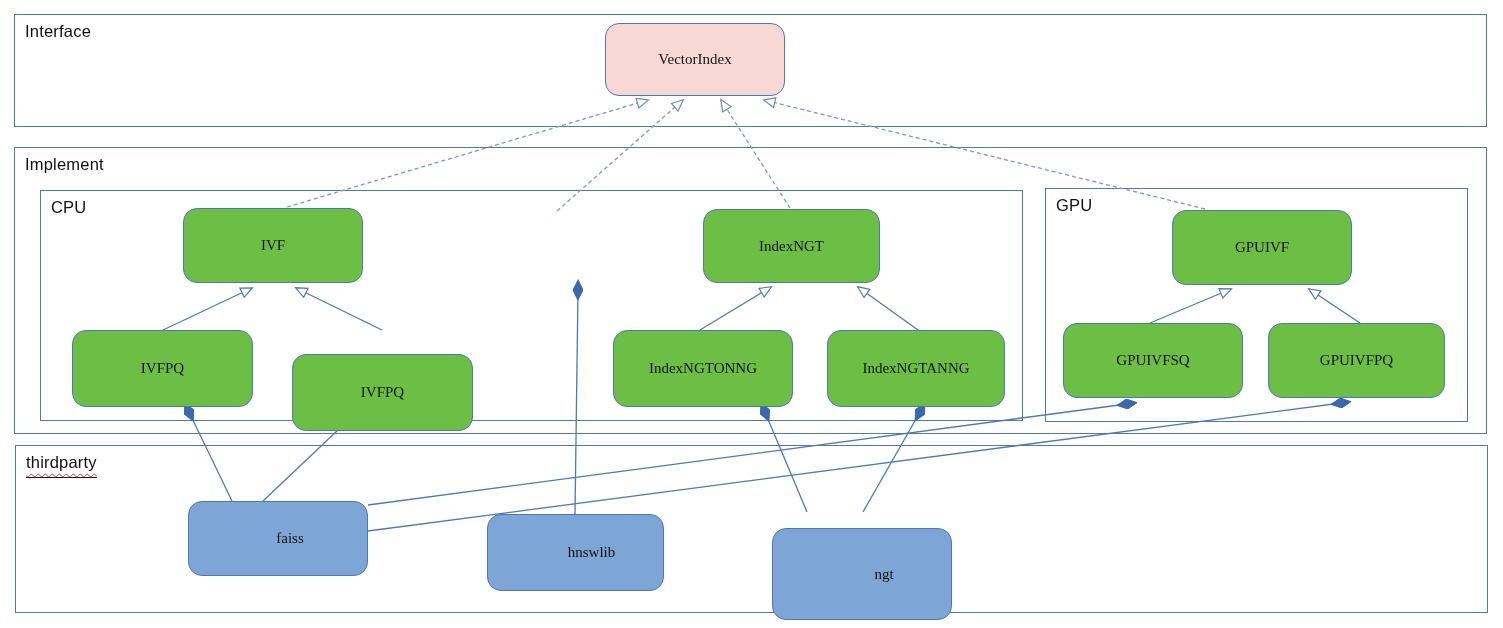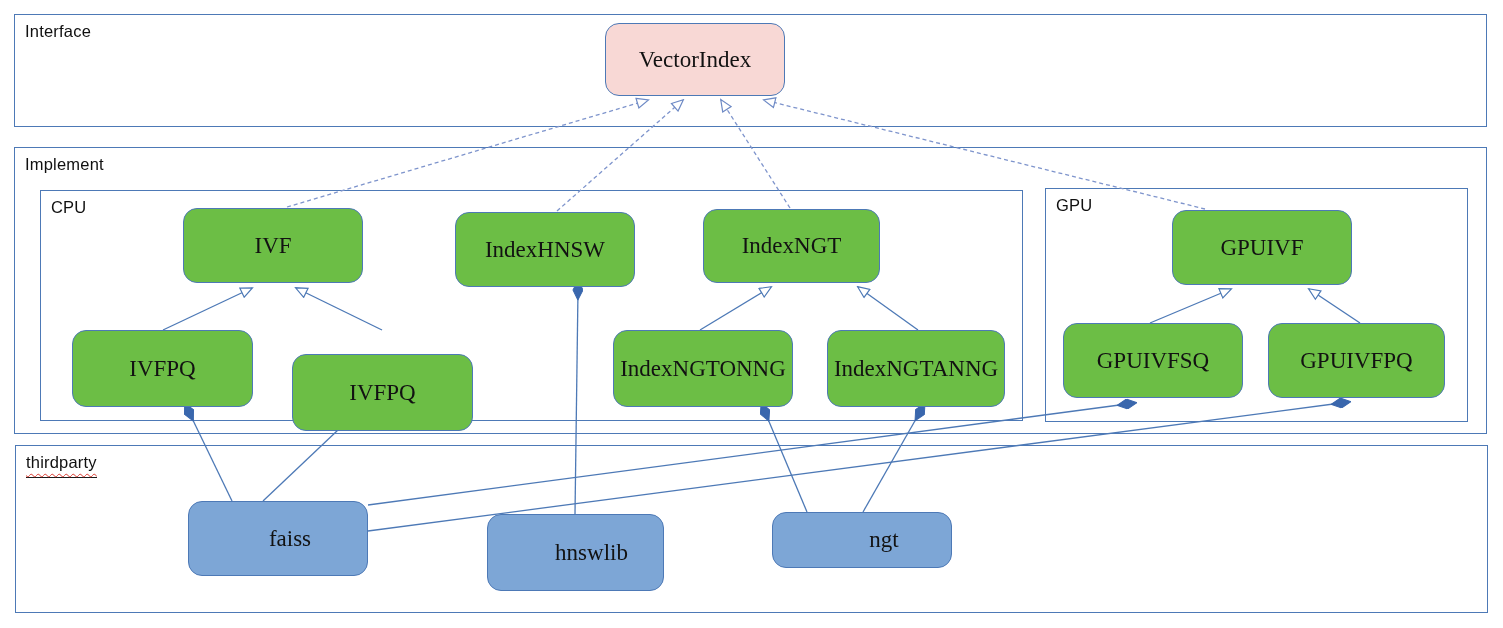--- a/index.html
+++ b/index.html
@@ -16,21 +16,21 @@
   }
   .tp-underline{border-bottom:1.2px solid #1a1a1a;padding-bottom:6px;}
   .tp-squiggle{
     text-decoration-line:underline;text-decoration-style:wavy;
     text-decoration-color:#d93a30;text-decoration-thickness:1px;
     text-underline-offset:5px;
   }
   .node{
     position:absolute;box-sizing:border-box;border:1.6px solid #4d79b6;border-radius:14px;
     display:flex;align-items:center;justify-content:center;
-    font-family:"Liberation Serif", serif;font-size:23px;color:#121212;text-align:center;
+    font-family:"Liberation Serif", serif;font-size:15px;color:#121212;text-align:center;
   }
   .node.green{background:#6cbe45;}
   .node.pink{background:#f8d8d5;}
   .node.blue{background:#7da6d6;}
   svg.wires{position:absolute;left:0;top:0;pointer-events:none;}
   .wire{stroke:#4d79b6;stroke-width:1.3;fill:none;}
   .wire.dashed{stroke:#7e94cc;stroke-dasharray:4 3;}
 </style>
 </head>
 <body>
@@ -93,23 +93,20 @@
     <path class="wire" d="M863,512 L920,412" marker-end="url(#dia)"></path>
   </svg>
 
   <div class="node pink" style="left:605px;top:23px;width:180px;height:73px;">
     <span>VectorIndex</span>
   </div>
 
   <div class="node green" style="left:183px;top:208px;width:180px;height:75px;">
     <span>IVF</span>
   </div>
-  <div class="node green" style="left:455px;top:212px;width:180px;height:75px;">
-    <span>IndexHNSW</span>
-  </div>
   <div class="node green" style="left:703px;top:209px;width:177px;height:74px;">
     <span>IndexNGT</span>
   </div>
   <div class="node green" style="left:1172px;top:210px;width:180px;height:75px;">
     <span>GPUIVF</span>
   </div>
 
   <div class="node green" style="left:72px;top:330px;width:181px;height:77px;">
     <span>IVFPQ</span>
   </div>
@@ -128,17 +125,17 @@
   <div class="node green" style="left:1268px;top:323px;width:177px;height:75px;">
     <span>GPUIVFPQ</span>
   </div>
 
   <div class="node blue" style="left:188px;top:501px;width:180px;height:75px;padding-left:24px;">
     <span>faiss</span>
   </div>
   <div class="node blue" style="left:487px;top:514px;width:177px;height:77px;padding-left:32px;">
     <span>hnswlib</span>
   </div>
-  <div class="node blue" style="left:772px;top:512px;width:180px;height:56px;padding-left:44px;">
+  <div class="node blue" style="left:772px;top:528px;width:180px;height:92px;padding-left:44px;">
     <span>ngt</span>
   </div>
 
 </div>
 
 </body></html>

